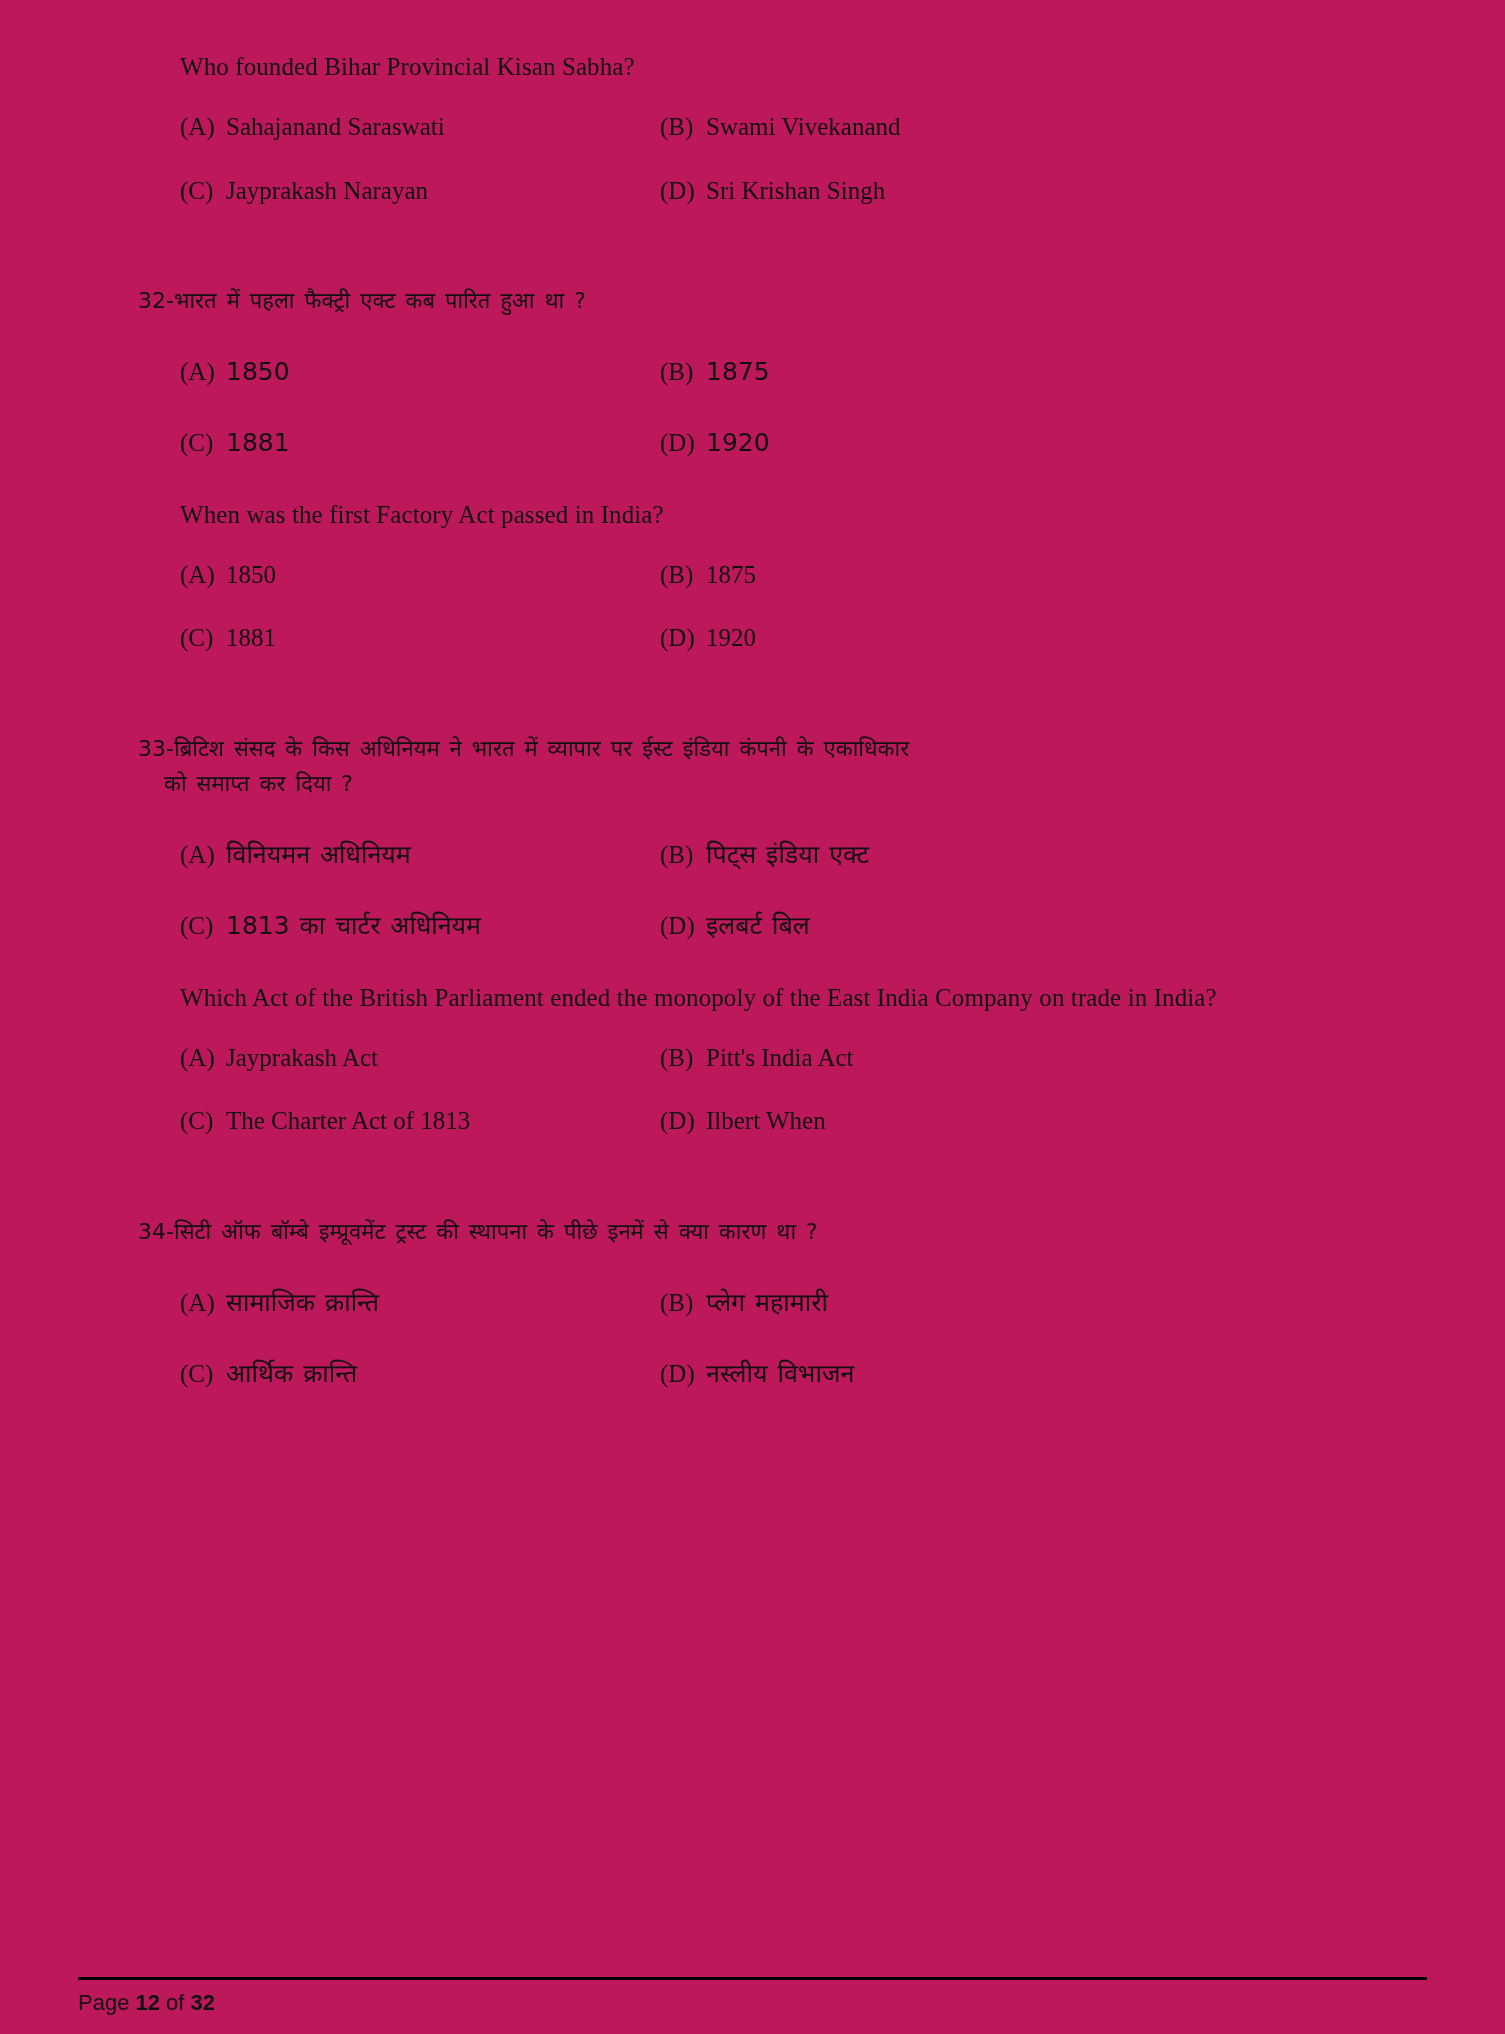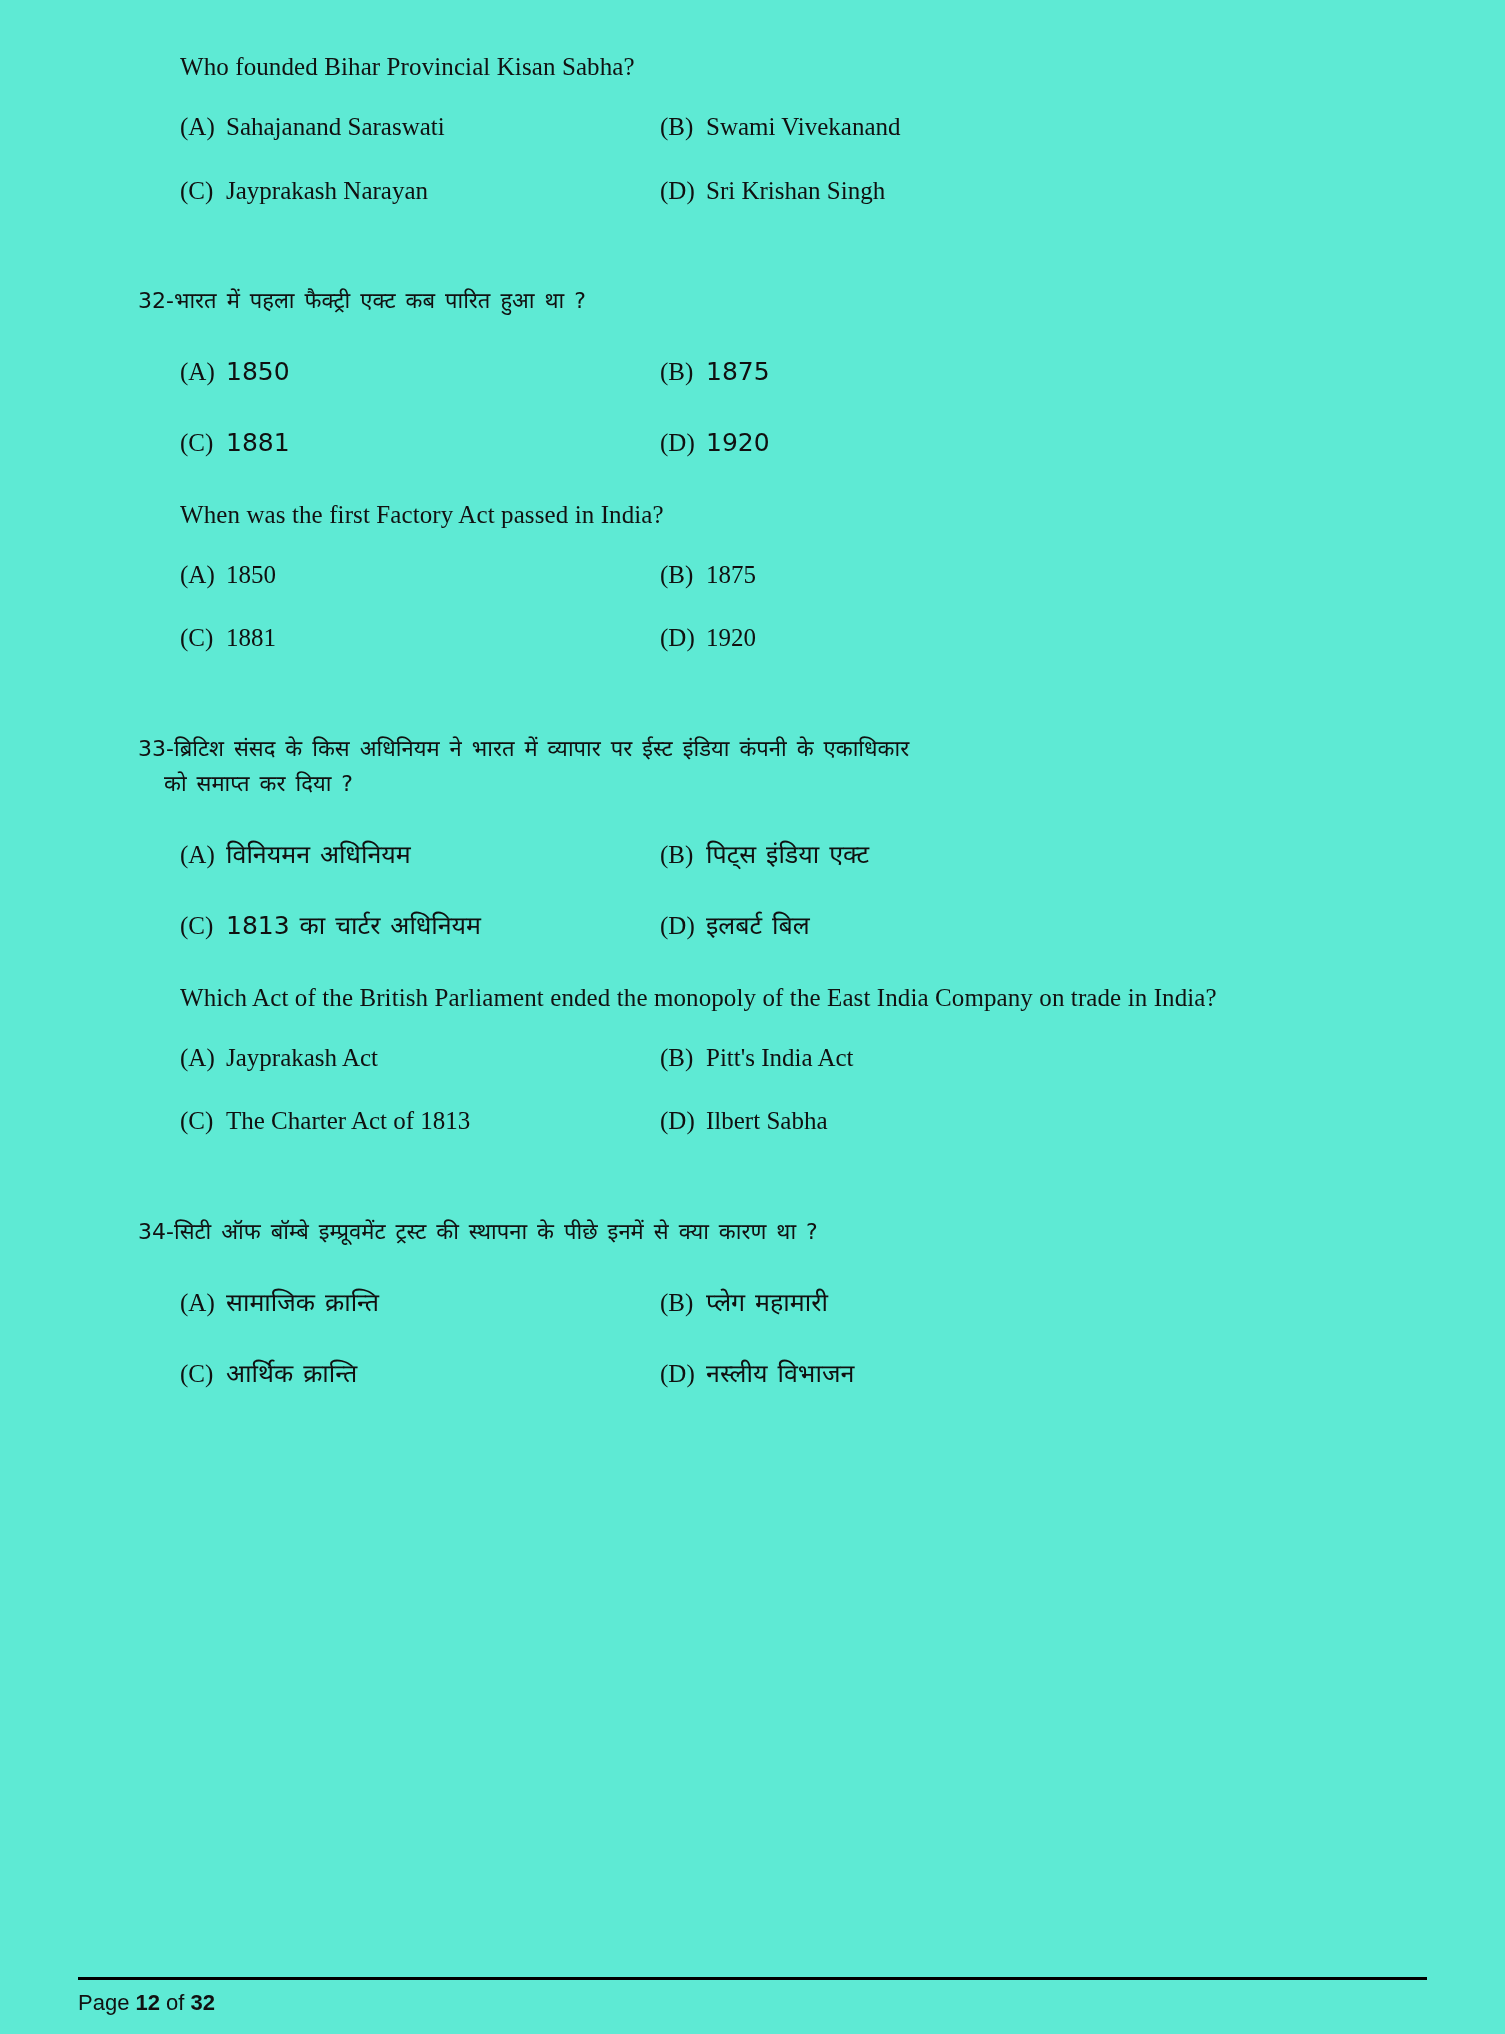--- a/index.html
+++ b/index.html
@@ -13,21 +13,21 @@
     height: 2034px;
     position: relative;
     font-family: "Liberation Serif", "DejaVu Serif", serif;
     color: #101010;
     overflow: hidden;
   }
 
   .page {
     position: absolute;
     inset: 0;
-    background: #5eead4;
+    background: #be185d;
     padding: 2px;
   }
 
   
   .content {
     position: absolute;
     left: 148px;
     top: 48px;
     width: 1215px;
   }
@@ -283,21 +283,21 @@
           </div>
         </div>
         <div class="row-gap"></div>
         <div class="opt-row">
           <div class="opt-col">
             <span class="opt-label">(C)</span>
             <span class="opt-text">The Charter Act of 1813</span>
           </div>
           <div class="opt-col right">
             <span class="opt-label">(D)</span>
-            <span class="opt-text">Ilbert Sabha</span>
+            <span class="opt-text">Ilbert When</span>
           </div>
         </div>
       </div>
     </div>
 
     <div class="gap-xl"></div>
 
     <div>
       <div class="qtext-hi stem-hi">34-सिटी ऑफ बॉम्बे इम्प्रूवमेंट ट्रस्ट की स्थापना के पीछे इनमें से क्या कारण था ?</div>
 

